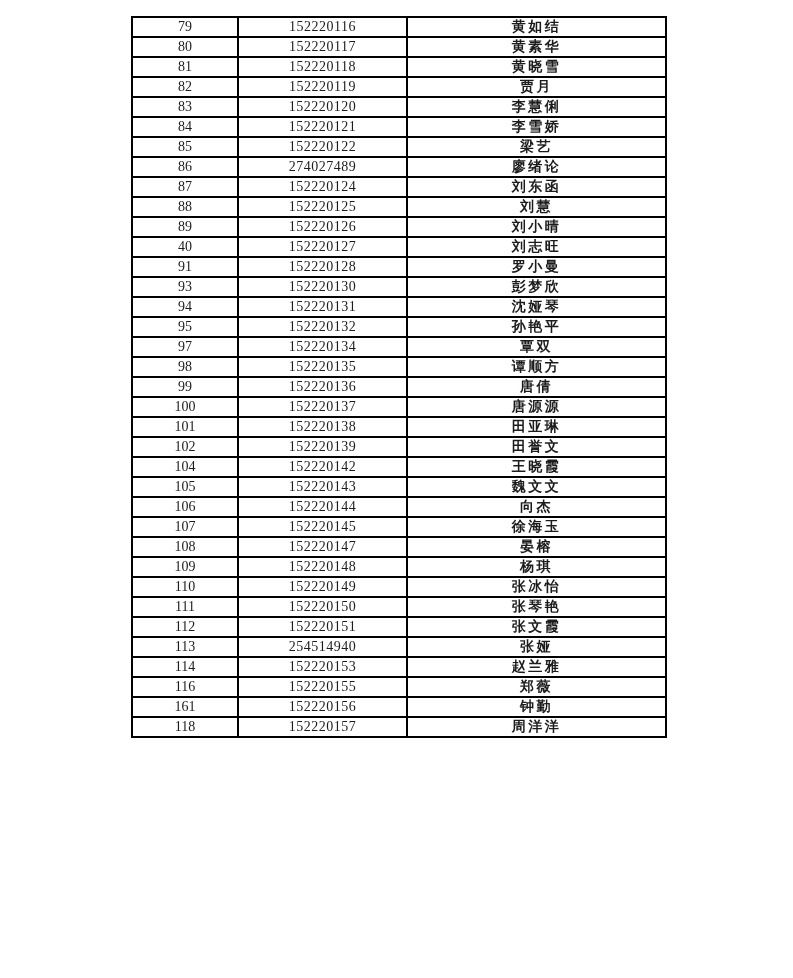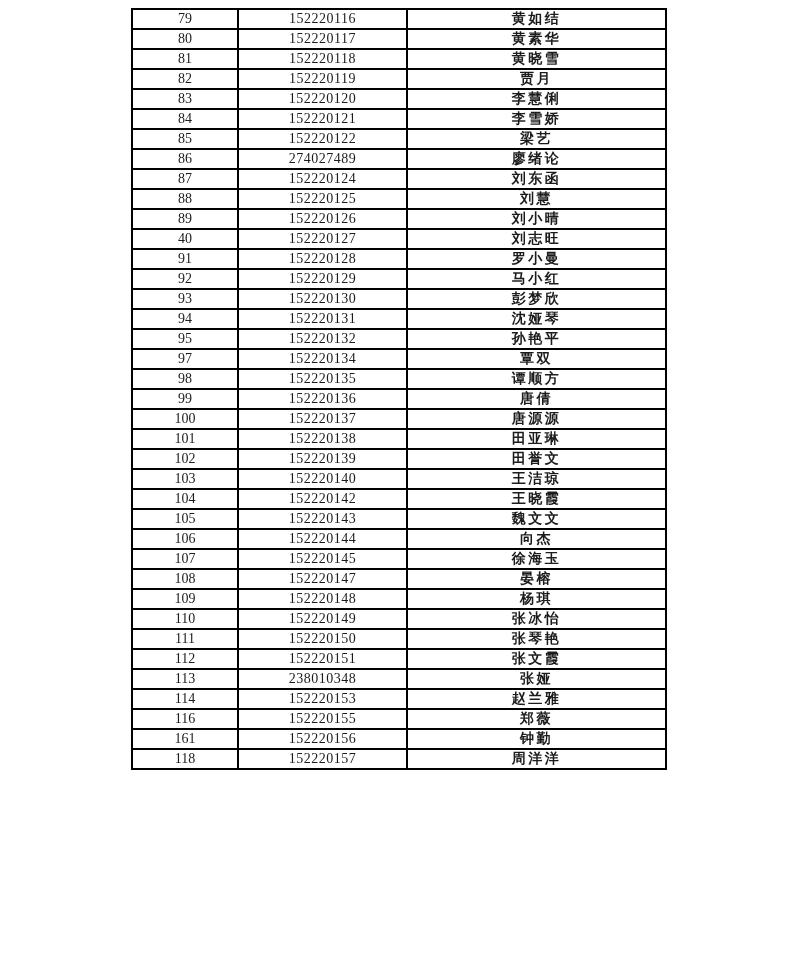--- a/index.html
+++ b/index.html
@@ -12,21 +12,21 @@
   }
   .page {
     position: relative;
     width: 793px;
     height: 978px;
     background: #ffffff;
   }
   .table-wrap {
     position: absolute;
     left: 131px;
-    top: 8px;
+    top: 16px;
     width: 534px;
     height: 674px;
   }
   table.student-table {
     width: 100%;
     height: 100%;
     border-collapse: collapse;
     table-layout: fixed;
   }
   table.student-table td {
@@ -118,25 +118,20 @@
             <td>40</td>
             <td class="id-cell">152220127</td>
             <td class="name-cell">刘志旺</td>
           </tr>
           <tr>
             <td>91</td>
             <td class="id-cell">152220128</td>
             <td class="name-cell">罗小曼</td>
           </tr>
           <tr>
-            <td>92</td>
-            <td class="id-cell">152220129</td>
-            <td class="name-cell">马小红</td>
-          </tr>
-          <tr>
             <td>93</td>
             <td class="id-cell">152220130</td>
             <td class="name-cell">彭梦欣</td>
           </tr>
           <tr>
             <td>94</td>
             <td class="id-cell">152220131</td>
             <td class="name-cell">沈娅琴</td>
           </tr>
           <tr>
@@ -168,25 +163,20 @@
             <td>101</td>
             <td class="id-cell">152220138</td>
             <td class="name-cell">田亚琳</td>
           </tr>
           <tr>
             <td>102</td>
             <td class="id-cell">152220139</td>
             <td class="name-cell">田誉文</td>
           </tr>
           <tr>
-            <td>103</td>
-            <td class="id-cell">152220140</td>
-            <td class="name-cell">王洁琼</td>
-          </tr>
-          <tr>
             <td>104</td>
             <td class="id-cell">152220142</td>
             <td class="name-cell">王晓霞</td>
           </tr>
           <tr>
             <td>105</td>
             <td class="id-cell">152220143</td>
             <td class="name-cell">魏文文</td>
           </tr>
           <tr>
@@ -219,21 +209,21 @@
             <td class="id-cell">152220150</td>
             <td class="name-cell">张琴艳</td>
           </tr>
           <tr>
             <td>112</td>
             <td class="id-cell">152220151</td>
             <td class="name-cell">张文霞</td>
           </tr>
           <tr>
             <td>113</td>
-            <td class="id-cell">238010348</td>
+            <td class="id-cell">254514940</td>
             <td class="name-cell">张娅</td>
           </tr>
           <tr>
             <td>114</td>
             <td class="id-cell">152220153</td>
             <td class="name-cell">赵兰雅</td>
           </tr>
           <tr>
             <td>116</td>
             <td class="id-cell">152220155</td>

